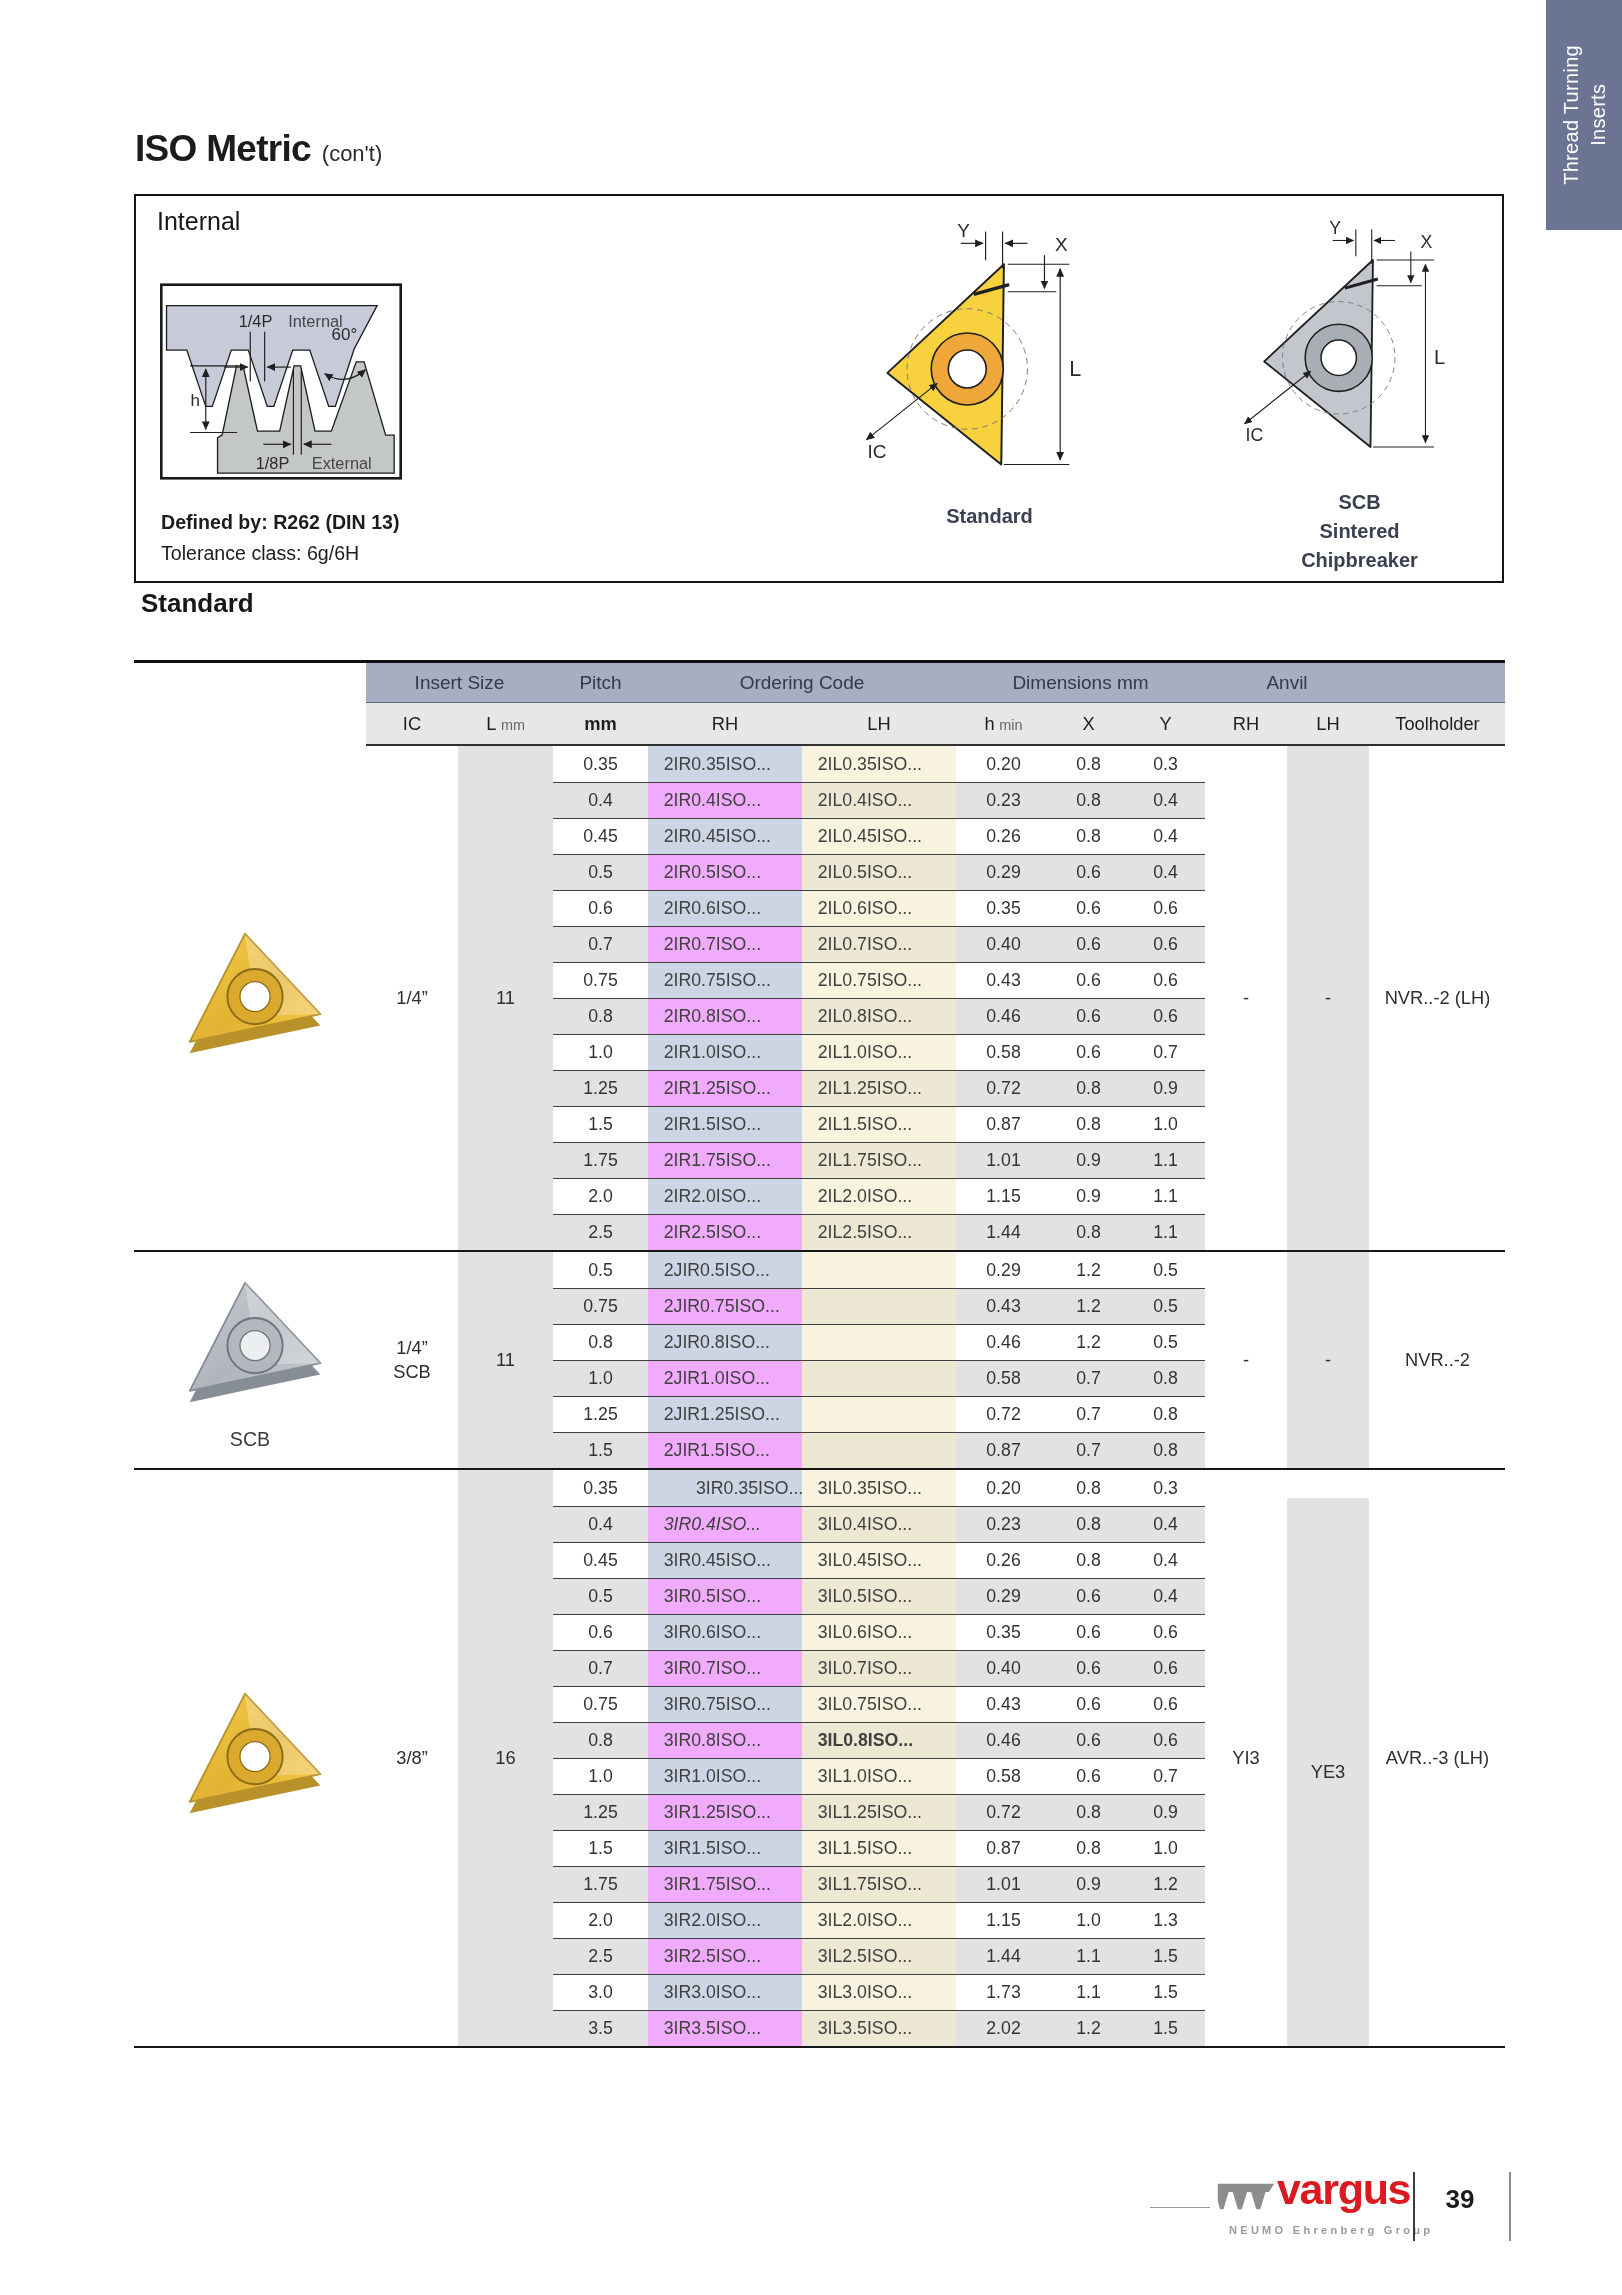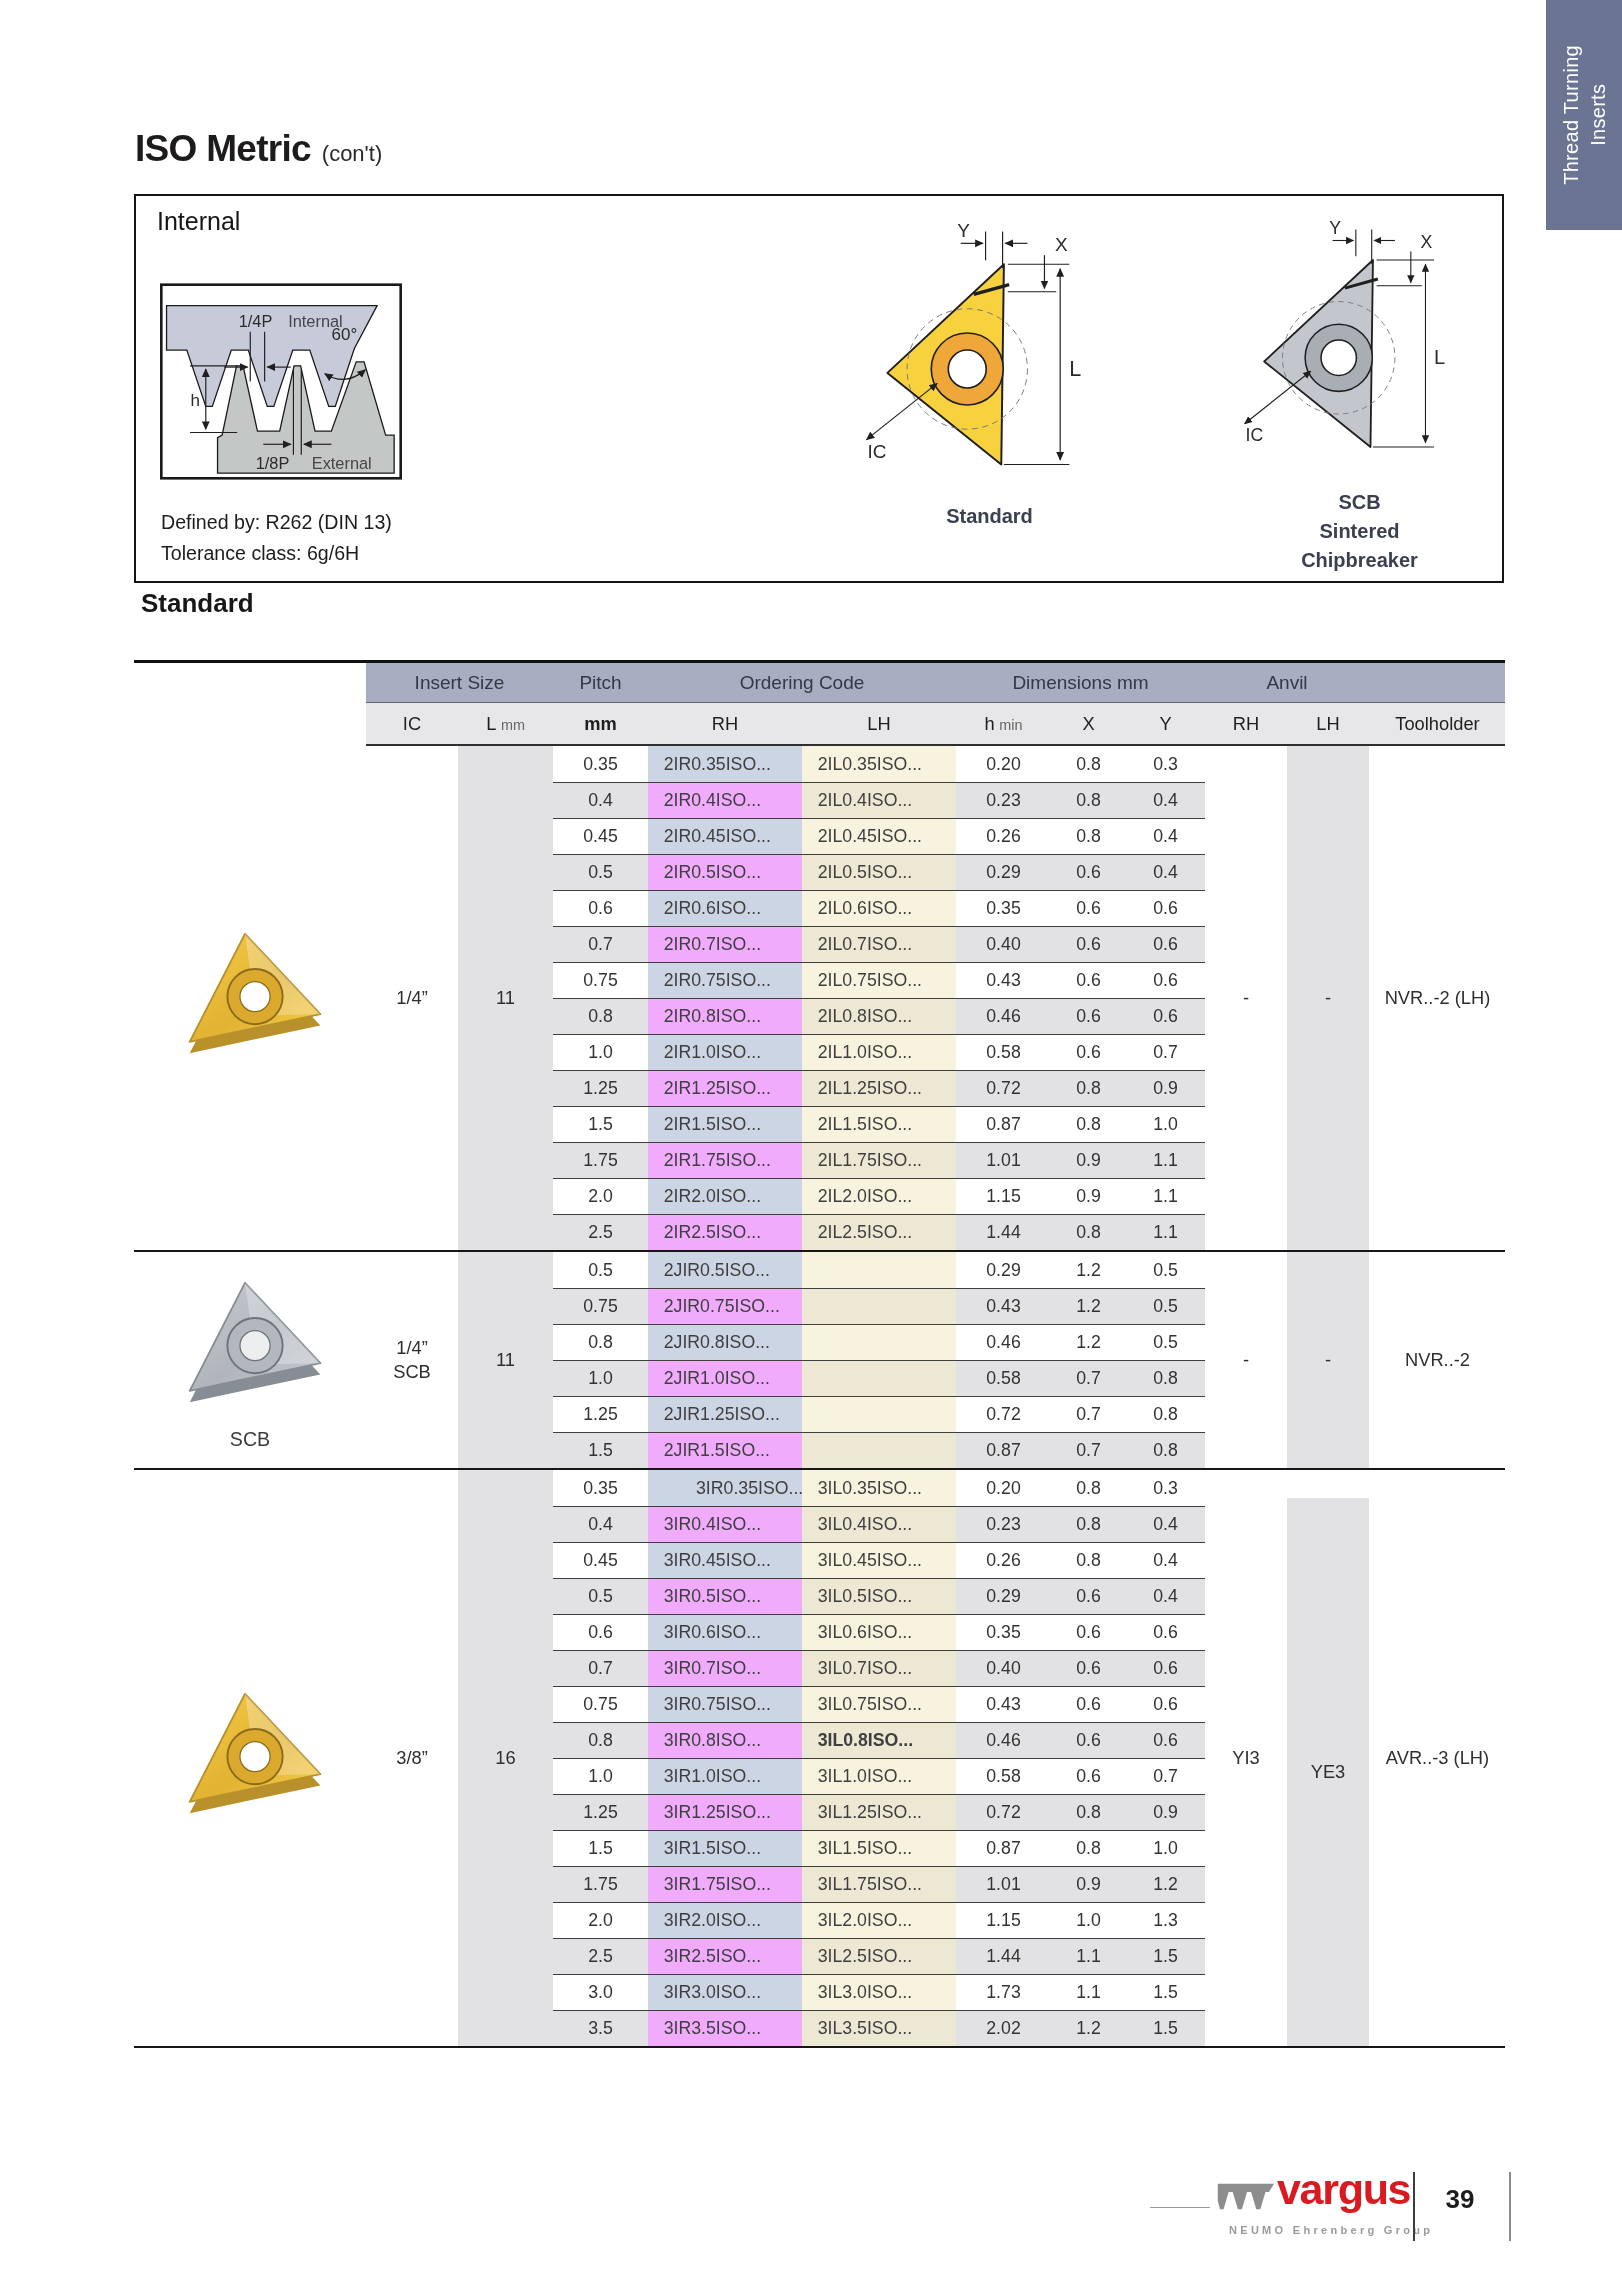--- a/index.html
+++ b/index.html
@@ -15,21 +15,21 @@
   
   .page-title{position:absolute;left:135px;top:128px;white-space:nowrap;}
   .t1{font-size:37px;font-weight:bold;color:#1e1b1c;letter-spacing:-0.7px;}
   .t2{font-size:22px;color:#2a2a2a;margin-left:7.9px;}
 
   
   .internal-box{position:absolute;left:134px;top:194px;width:1370px;height:389px;
                 border:2.6px solid #141414;box-sizing:border-box;background:#fff;}
   .internal-heading{position:absolute;left:21px;top:10.5px;font-size:25px;color:#161616;}
   .profile-svg{position:absolute;left:23.6px;top:86px;}
-  .defined-line{position:absolute;left:25px;top:315px;font-size:19.6px;color:#1c1c1c;}
+  .defined-line{position:absolute;left:25px;top:315px;font-size:19.6px;color:#1c1c1c;font-weight:bold;}
   .tolerance-line{position:absolute;left:25px;top:346px;font-size:19.6px;color:#1c1c1c;}
   .std-diagram{position:absolute;left:703px;top:25px;}
   .scb-diagram{position:absolute;left:1083px;top:18.3px;}
   .diagram-caption{position:absolute;font-size:20px;font-weight:bold;color:#3a4050;text-align:center;line-height:29px;}
   .cap-std{left:703px;top:306px;width:301px;}
   .cap-scb{left:1083px;top:292px;width:281px;}
 
   
   .section-title{position:absolute;left:141px;top:588px;font-size:26px;font-weight:bold;color:#171717;}
 
@@ -441,21 +441,21 @@
             <div class="cell merged c-arh" style="grid-area: 1 / 9 / span 16;">YI3</div>
             <div class="cell merged c-alh" style="grid-area: 1 / 10 / span 16; margin-top: 28px;">YE3</div>
             <div class="cell merged c-tool" style="grid-area: 1 / 11 / span 16;">AVR..-3 (LH)</div>
             <div class="cell c-pitch ra" style="grid-area: 1 / 3;">0.35</div>
             <div class="cell c-rh code ra" style="grid-area: 1 / 4; padding-left: 48px;">3IR0.35ISO...</div>
             <div class="cell c-lh code ra" style="grid-area: 1 / 5;">3IL0.35ISO...</div>
             <div class="cell c-hm ra" style="grid-area: 1 / 6;">0.20</div>
             <div class="cell c-x ra" style="grid-area: 1 / 7;">0.8</div>
             <div class="cell c-y ra" style="grid-area: 1 / 8;">0.3</div>
             <div class="cell c-pitch rb sep" style="grid-area: 2 / 3;">0.4</div>
-            <div class="cell c-rh code rb sep" style="grid-area: 2 / 4;">3IR0.4ISO...</div>
+            <div class="cell c-rh code rb sep" style="grid-area: 2 / 4; font-style: italic;">3IR0.4ISO...</div>
             <div class="cell c-lh code rb sep" style="grid-area: 2 / 5;">3IL0.4ISO...</div>
             <div class="cell c-hm rb sep" style="grid-area: 2 / 6;">0.23</div>
             <div class="cell c-x rb sep" style="grid-area: 2 / 7;">0.8</div>
             <div class="cell c-y rb sep" style="grid-area: 2 / 8;">0.4</div>
             <div class="cell c-pitch ra sep" style="grid-area: 3 / 3;">0.45</div>
             <div class="cell c-rh code ra sep" style="grid-area: 3 / 4;">3IR0.45ISO...</div>
             <div class="cell c-lh code ra sep" style="grid-area: 3 / 5;">3IL0.45ISO...</div>
             <div class="cell c-hm ra sep" style="grid-area: 3 / 6;">0.26</div>
             <div class="cell c-x ra sep" style="grid-area: 3 / 7;">0.8</div>
             <div class="cell c-y ra sep" style="grid-area: 3 / 8;">0.4</div>

